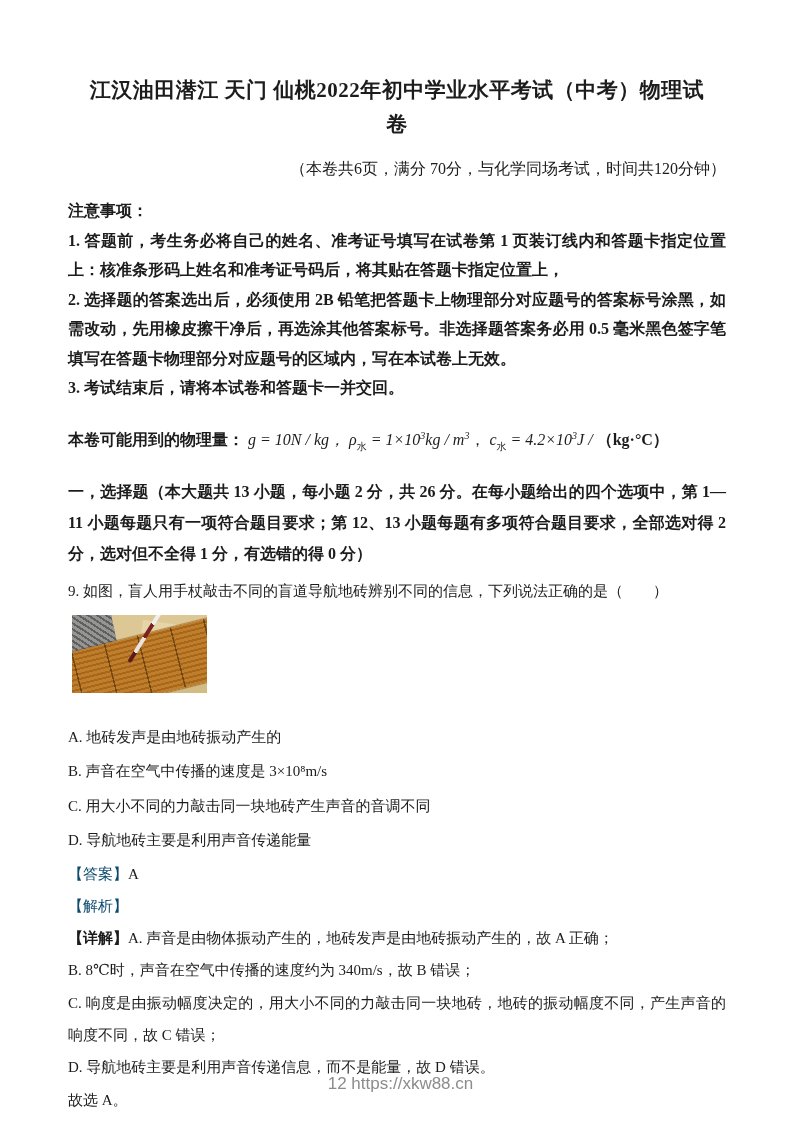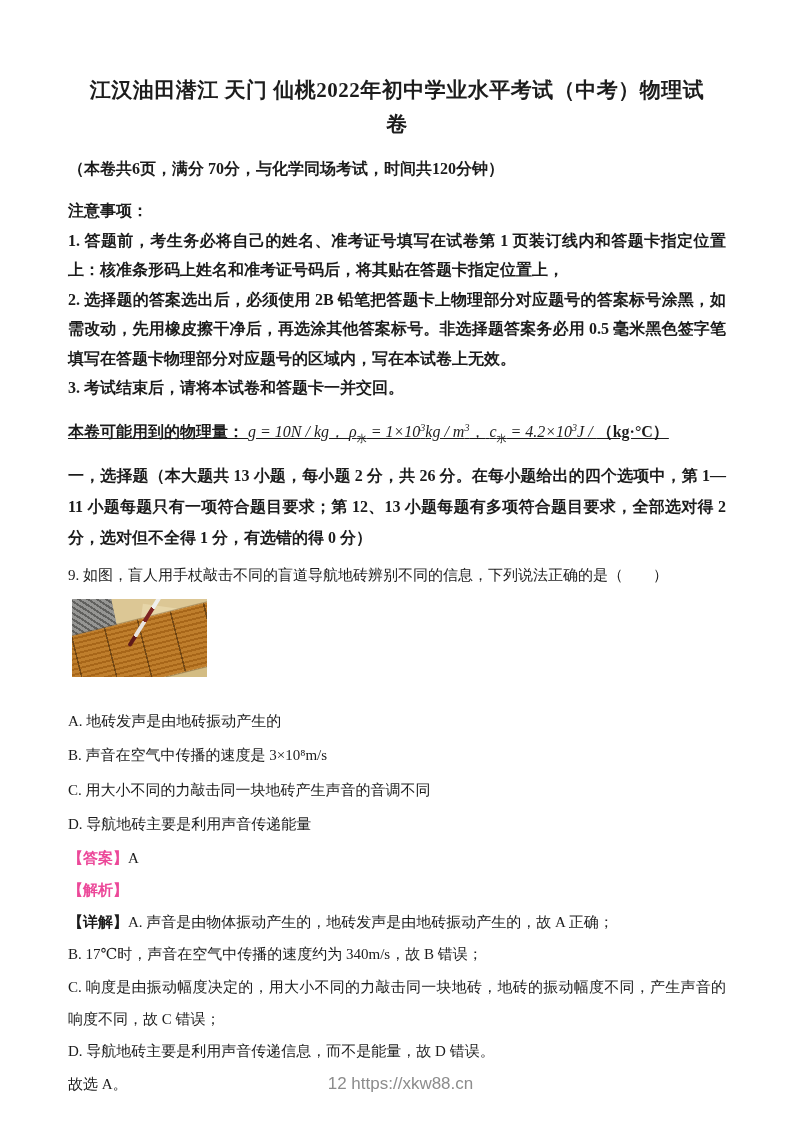--- a/index.html
+++ b/index.html
@@ -25,38 +25,37 @@
     font-size: 21px;
     line-height: 34px;
     font-weight: bold;
     text-align: center;
     letter-spacing: 0.5px;
   }
   .subtitle {
     margin: 16px 0 0 0;
     font-size: 16px;
     line-height: 22px;
-    font-weight: bold;
-    text-align: left;
+    font-weight: normal;
+    text-align: right;
   }
   p { margin: 0; }
   .intro {
     font-size: 16px;
     line-height: 29.5px;
     font-weight: bold;
     text-align: justify;
     word-break: break-all;
   }
   .notice-head { margin-top: 16px; }
   .formula-line {
     margin-top: 5px;
     font-size: 16px;
-    line-height: 40px;
+    line-height: 56px;
     word-break: keep-all;
-    text-decoration: underline;
   }
   .math { font-style: italic; font-family: "Liberation Serif", serif; }
   .sup { vertical-align: super; font-size: 10px; font-style: italic; }
   .sub { vertical-align: sub; font-size: 10px; font-style: normal; }
   .section-head {
     margin-top: 2px;
     line-height: 31px;
   }
   .qbody {
     font-size: 15px;
@@ -96,21 +95,21 @@
     box-shadow: 0 0 0 1px rgba(90,55,15,.35);
   }
   .photo .cane {
     position: absolute; left: 72px; top: -12px; width: 4px; height: 64px;
     background: linear-gradient(180deg, #efefef 0 30%, #7c2222 30% 55%, #e8e4e0 55% 82%, #5e1a1a 82% 100%);
     transform: rotate(32deg);
     border-radius: 2px;
   }
   .options { margin-top: 27px; }
   .opt { line-height: 34.5px; }
-  .ans-label { color: #ec4899; font-weight: bold; }
+  .ans-label { color: #0c4a6e; font-weight: normal; }
   .detail-label { font-weight: bold; }
   .answer-block p { line-height: 32.3px; }
   .footer {
     position: absolute;
     left: 8px; right: 0; bottom: 28px;
     text-align: center;
     font-family: "Liberation Sans", "DejaVu Sans", sans-serif;
     font-size: 17px;
     color: #8c8c8c;
   }
@@ -151,21 +150,21 @@
       <p class="qbody opt">A. 地砖发声是由地砖振动产生的</p>
       <p class="qbody opt">B. 声音在空气中传播的速度是 3×10⁸m/s</p>
       <p class="qbody opt">C. 用大小不同的力敲击同一块地砖产生声音的音调不同</p>
       <p class="qbody opt">D. 导航地砖主要是利用声音传递能量</p>
     </div>
 
     <div class="answer-block">
       <p class="qbody"><span class="ans-label">【答案】</span><span>A</span></p>
       <p class="qbody"><span class="ans-label">【解析】</span></p>
       <p class="qbody"><span class="detail-label">【详解】</span><span>A. 声音是由物体振动产生的，地砖发声是由地砖振动产生的，故 A 正确；</span></p>
-      <p class="qbody">B. 17℃时，声音在空气中传播的速度约为 340m/s，故 B 错误；</p>
+      <p class="qbody">B. 8℃时，声音在空气中传播的速度约为 340m/s，故 B 错误；</p>
       <p class="qbody">C. 响度是由振动幅度决定的，用大小不同的力敲击同一块地砖，地砖的振动幅度不同，产生声音的响度不同，故 C 错误；</p>
       <p class="qbody">D. 导航地砖主要是利用声音传递信息，而不是能量，故 D 错误。</p>
       <p class="qbody">故选 A。</p>
     </div>
 
   </div>
 
   <div class="footer">12 https://xkw88.cn</div>
 </div>
 

